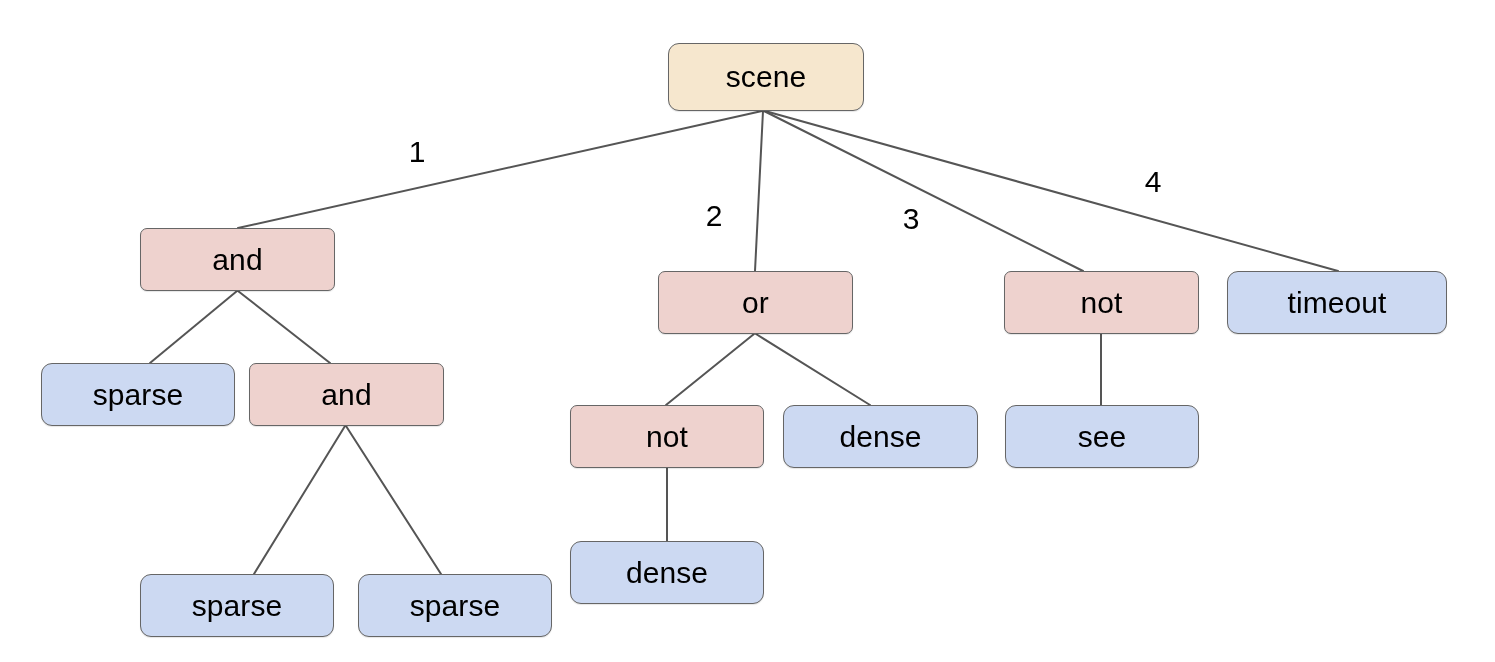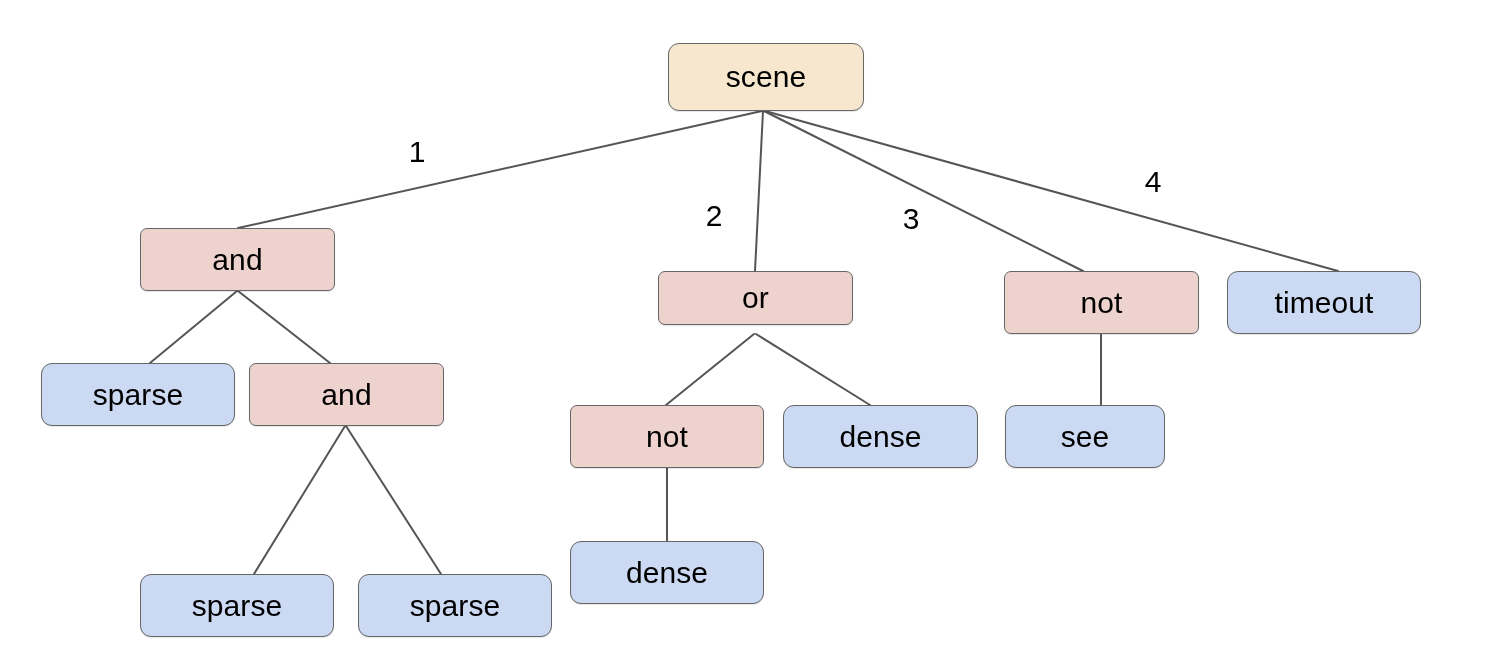--- a/index.html
+++ b/index.html
@@ -78,27 +78,27 @@
       <line x1="667" y1="468" x2="667" y2="541" stroke="#555555" stroke-width="2" stroke-linecap="round"></line>
       <line x1="1101" y1="334" x2="1101" y2="405" stroke="#555555" stroke-width="2" stroke-linecap="round"></line>
     </svg>
   <div id="node-layer">
       <div class="node root" style="left: 668px; top: 43px; width: 196px; height: 68px;">scene</div>
       <div class="node op" style="left: 140px; top: 228px; width: 195px; height: 63px;">and</div>
       <div class="node leaf" style="left: 41px; top: 363px; width: 194px; height: 63px;">sparse</div>
       <div class="node op" style="left: 249px; top: 363px; width: 195px; height: 63px;">and</div>
       <div class="node leaf" style="left: 140px; top: 574px; width: 194px; height: 63px;">sparse</div>
       <div class="node leaf" style="left: 358px; top: 574px; width: 194px; height: 63px;">sparse</div>
-      <div class="node op" style="left: 658px; top: 271px; width: 195px; height: 54px;">or</div>
+      <div class="node op" style="left: 658px; top: 271px; width: 195px; height: 63px;">or</div>
       <div class="node op" style="left: 570px; top: 405px; width: 194px; height: 63px;">not</div>
       <div class="node leaf" style="left: 783px; top: 405px; width: 195px; height: 63px;">dense</div>
       <div class="node leaf" style="left: 570px; top: 541px; width: 194px; height: 63px;">dense</div>
       <div class="node op" style="left: 1004px; top: 271px; width: 195px; height: 63px;">not</div>
-      <div class="node leaf" style="left: 1005px; top: 405px; width: 160px; height: 63px;">see</div>
-      <div class="node leaf" style="left: 1227px; top: 271px; width: 194px; height: 63px;">timeout</div>
+      <div class="node leaf" style="left: 1005px; top: 405px; width: 194px; height: 63px;">see</div>
+      <div class="node leaf" style="left: 1227px; top: 271px; width: 220px; height: 63px;">timeout</div>
     </div>
   <div id="label-layer">
       <div class="edge-label" style="left: 417px; top: 152px;">1</div>
       <div class="edge-label" style="left: 714px; top: 216px;">2</div>
       <div class="edge-label" style="left: 911px; top: 219px;">3</div>
       <div class="edge-label" style="left: 1153px; top: 182px;">4</div>
     </div>
 </div>
 
 </body></html>

